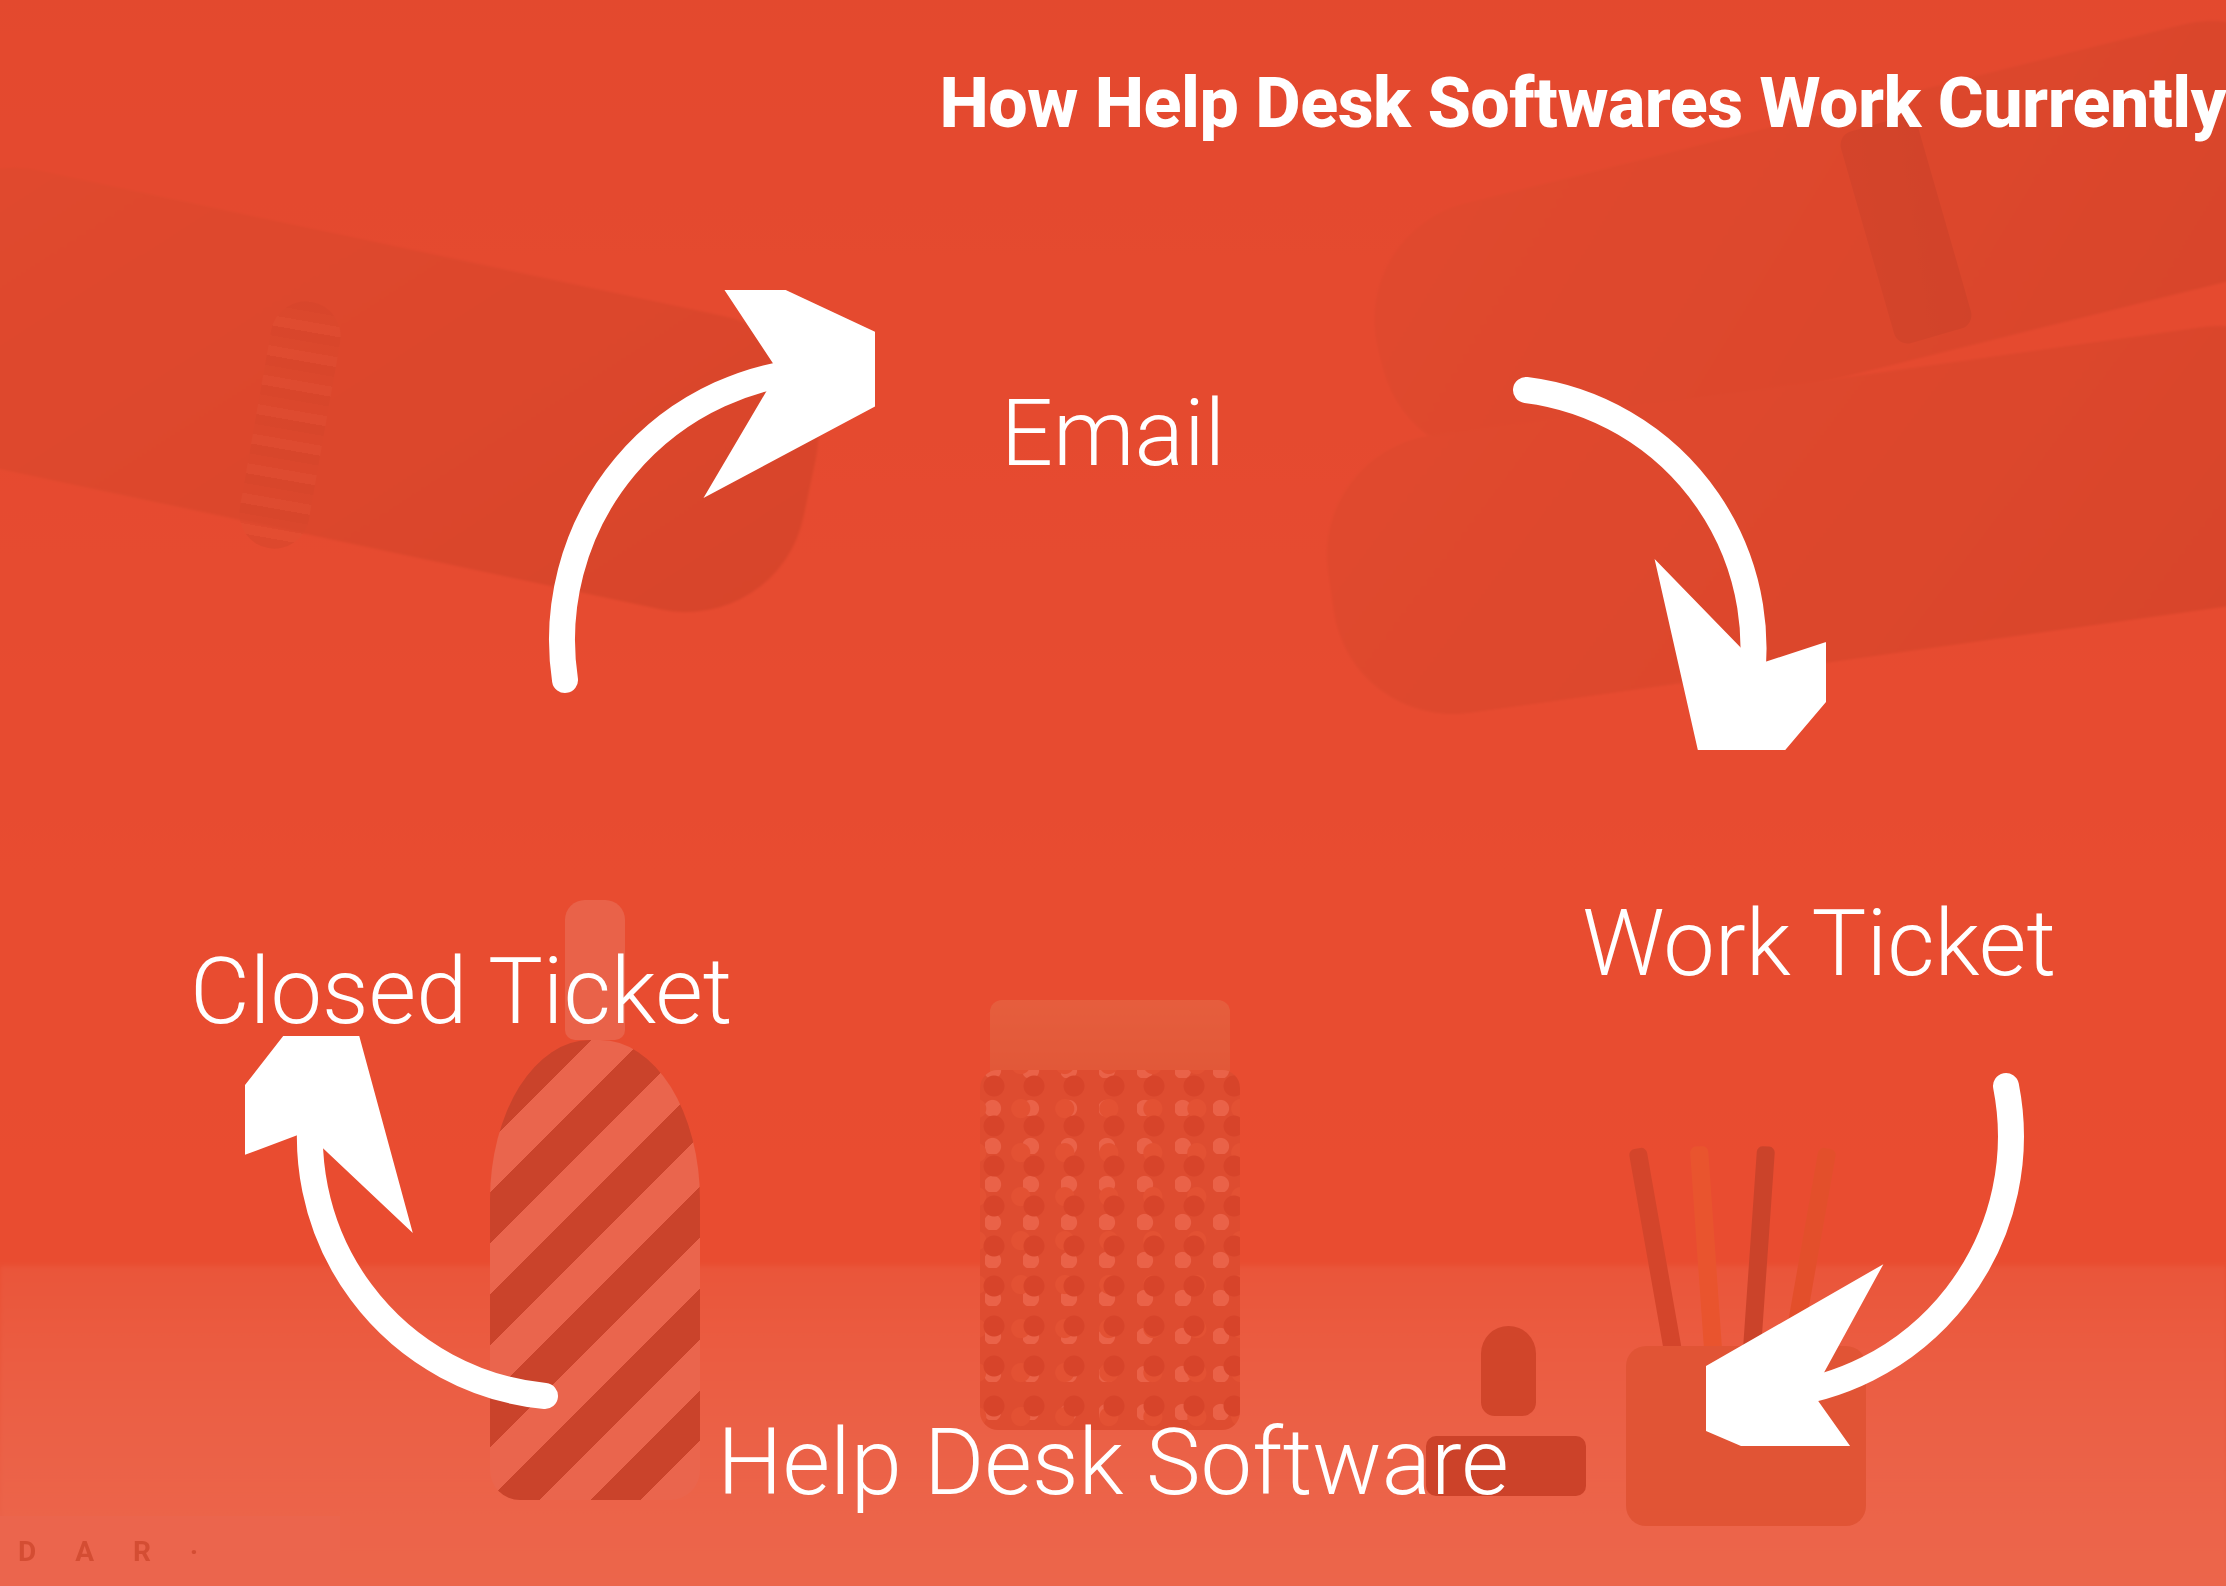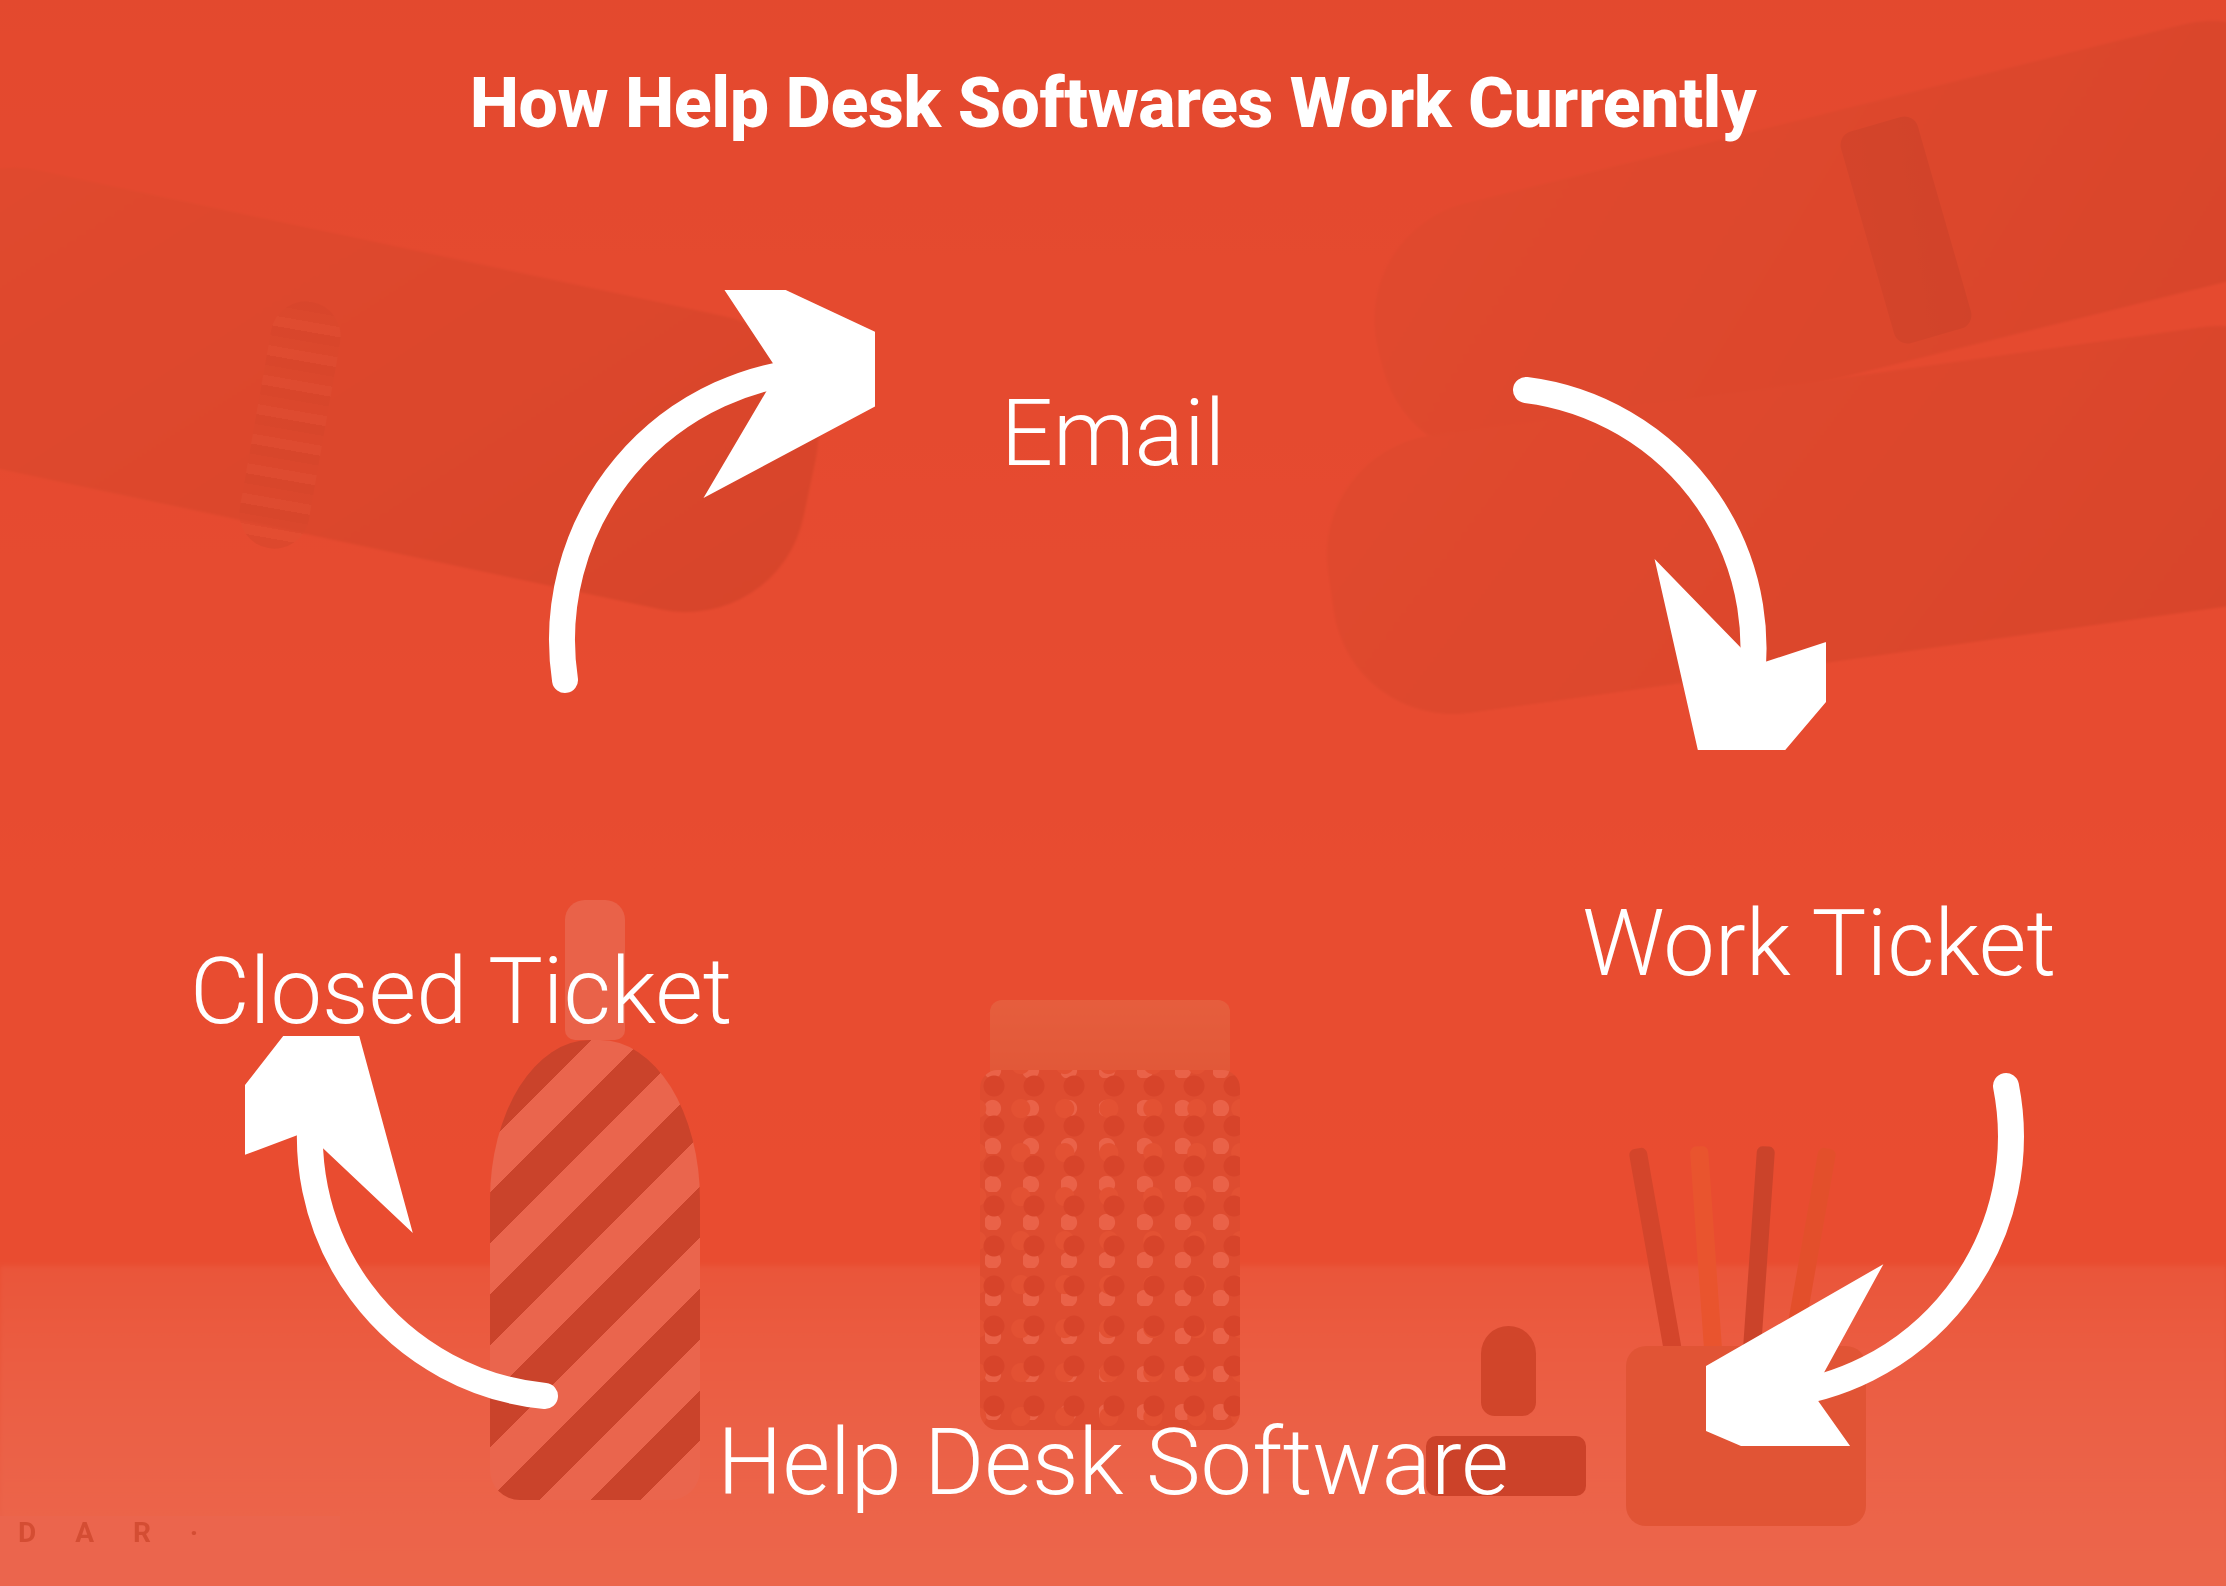--- a/index.html
+++ b/index.html
@@ -71,30 +71,30 @@
     .pens .p3 { left: 150px; background: #362218; transform: rotate(4deg); }
     .pens .p4 { left: 195px; background: #c96a1e; transform: rotate(10deg); }
     .stamp {
       position: absolute; right: 640px; bottom: 90px; width: 160px; height: 170px;
     }
     .stamp .handle { position: absolute; left: 55px; top: 0; width: 55px; height: 90px; background: #5a2b18; border-radius: 40px 40px 20px 20px; }
     .stamp .base { position: absolute; left: 0; bottom: 0; width: 160px; height: 60px; background: #3b1c10; border-radius: 10px; }
     .strip {
       position: absolute; left: 0; bottom: 0; width: 340px; height: 70px;
       background: #f6f2e8; color: #6b614f; font-size: 28px; letter-spacing: 16px; font-weight: 700;
-      display: flex; padding-left: 18px;
+      display: flex; align-items: center; padding-left: 18px;
     }
     .overlay {
       position: absolute; inset: 0;
       background: rgba(232, 74, 46, 0.84);
       mix-blend-mode: normal;
     }
     .content { position: absolute; inset: 0; }
     .title {
-      position: absolute; top: 62px; left: 0; right: 0; text-align: center;
+      position: absolute; top: 62px; left: 0; right: 0; text-align: right;
       color: #ffffff; font-weight: 800; font-size: 70px; letter-spacing: -0.5px;
     }
     .node {
       position: absolute; color: #ffffff; font-weight: 300; font-size: 92px;
       text-align: left; white-space: nowrap;
     }
     .node.top { top: 380px; left: 50%; transform: translateX(-50%); }
     .node.right { top: 890px; right: 170px; }
     .node.bottom { bottom: 70px; left: 50%; transform: translateX(-50%); }
     .node.left { top: 890px; left: 190px; margin-top: 48px; }

